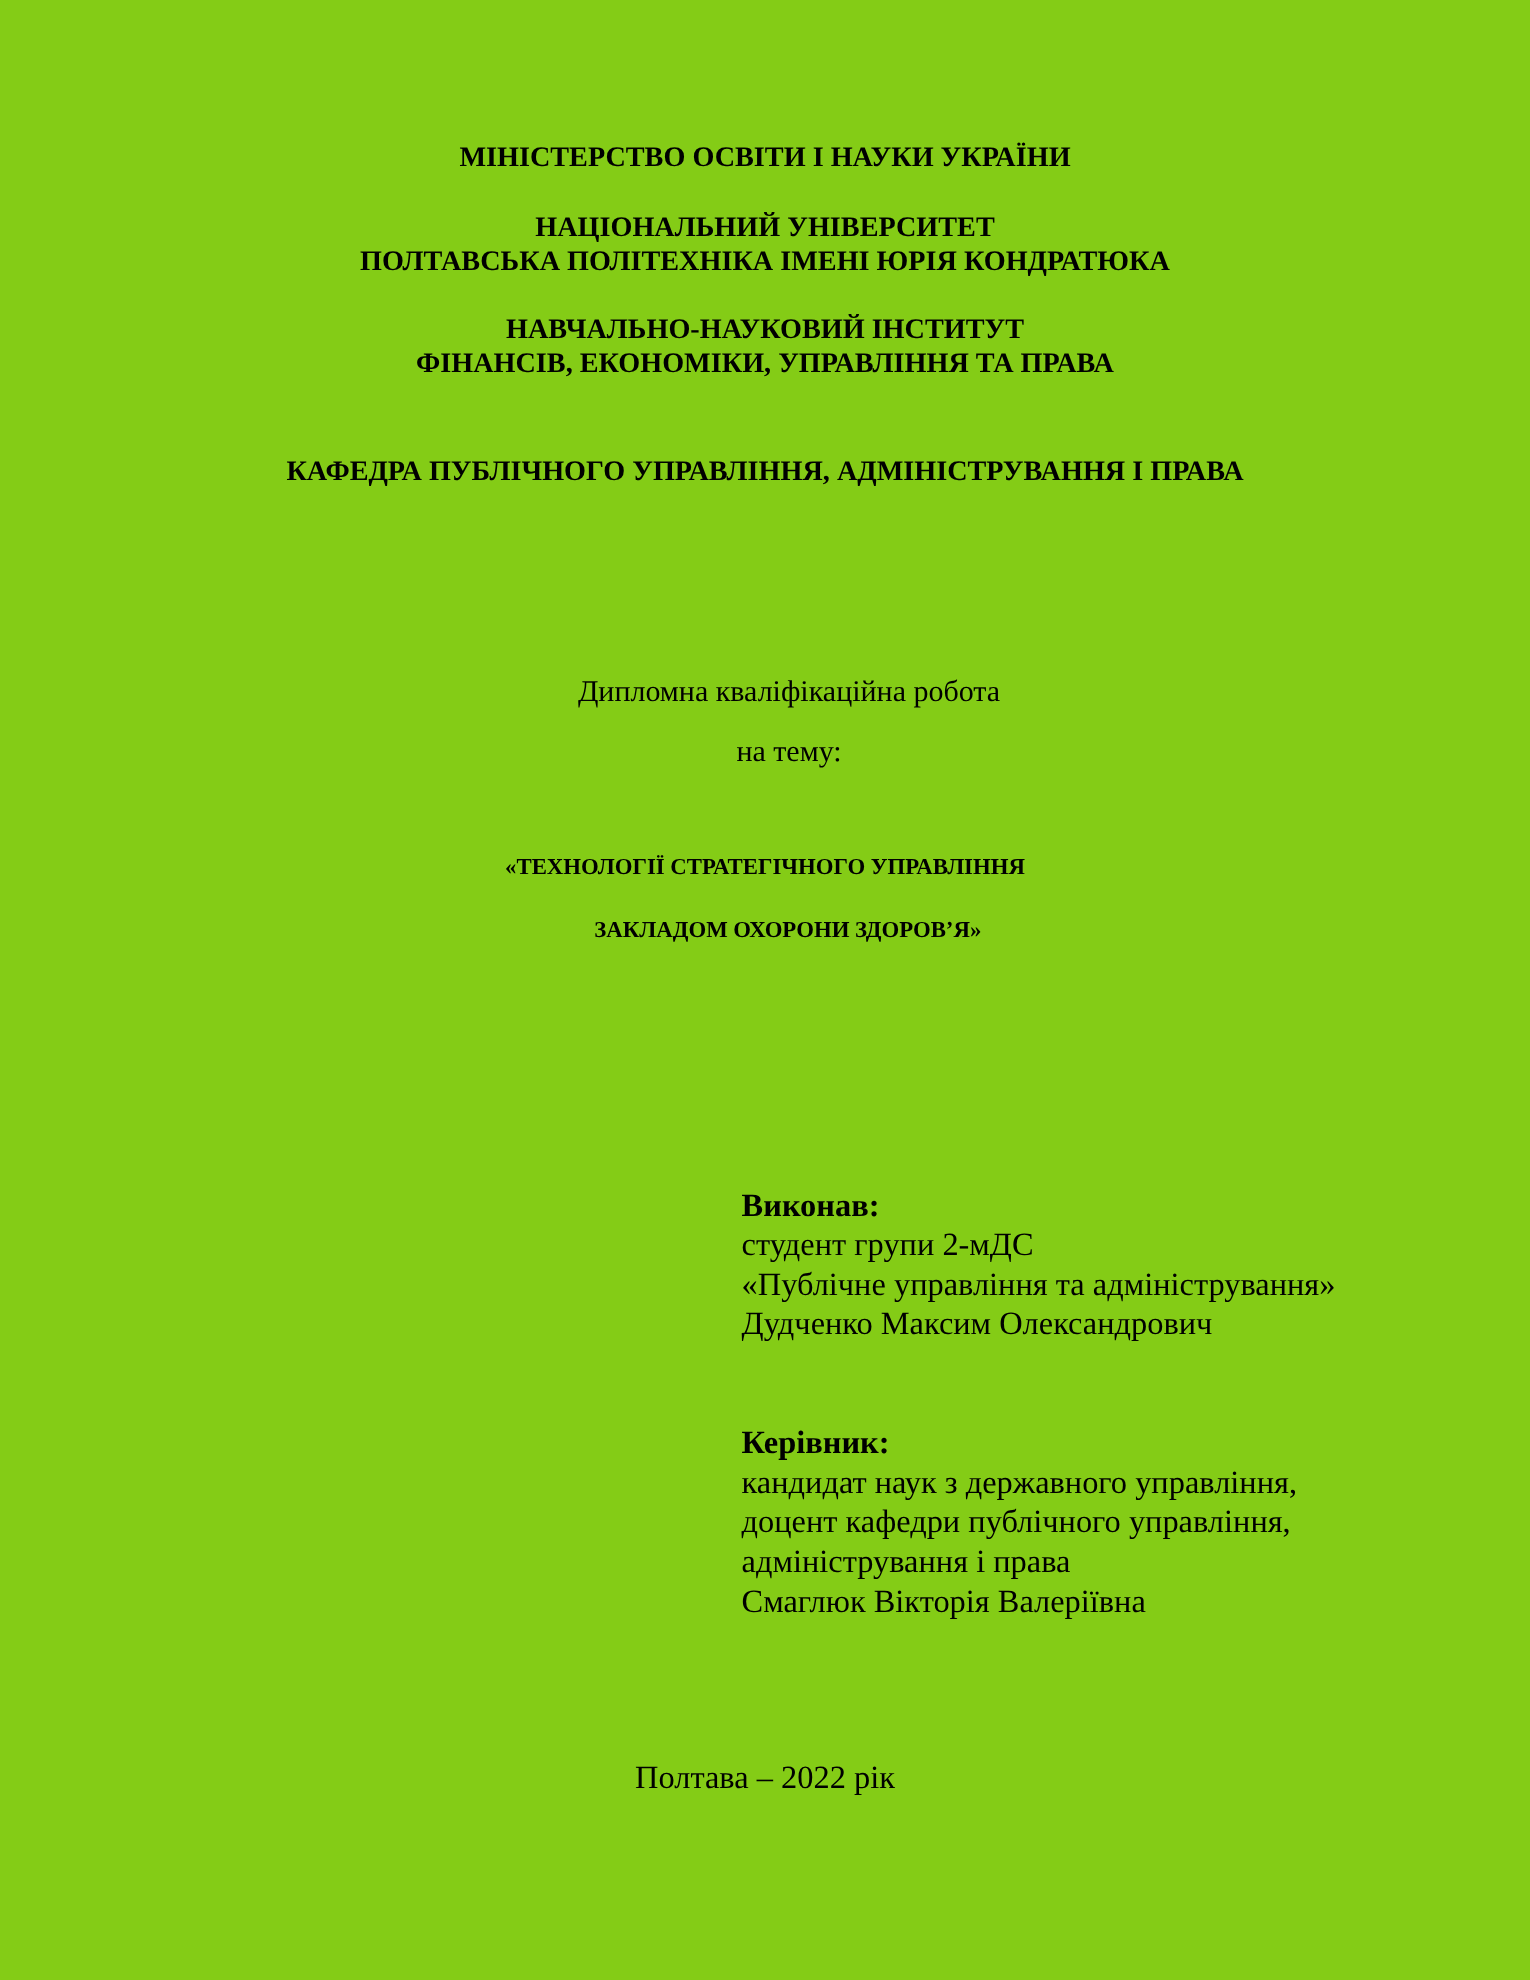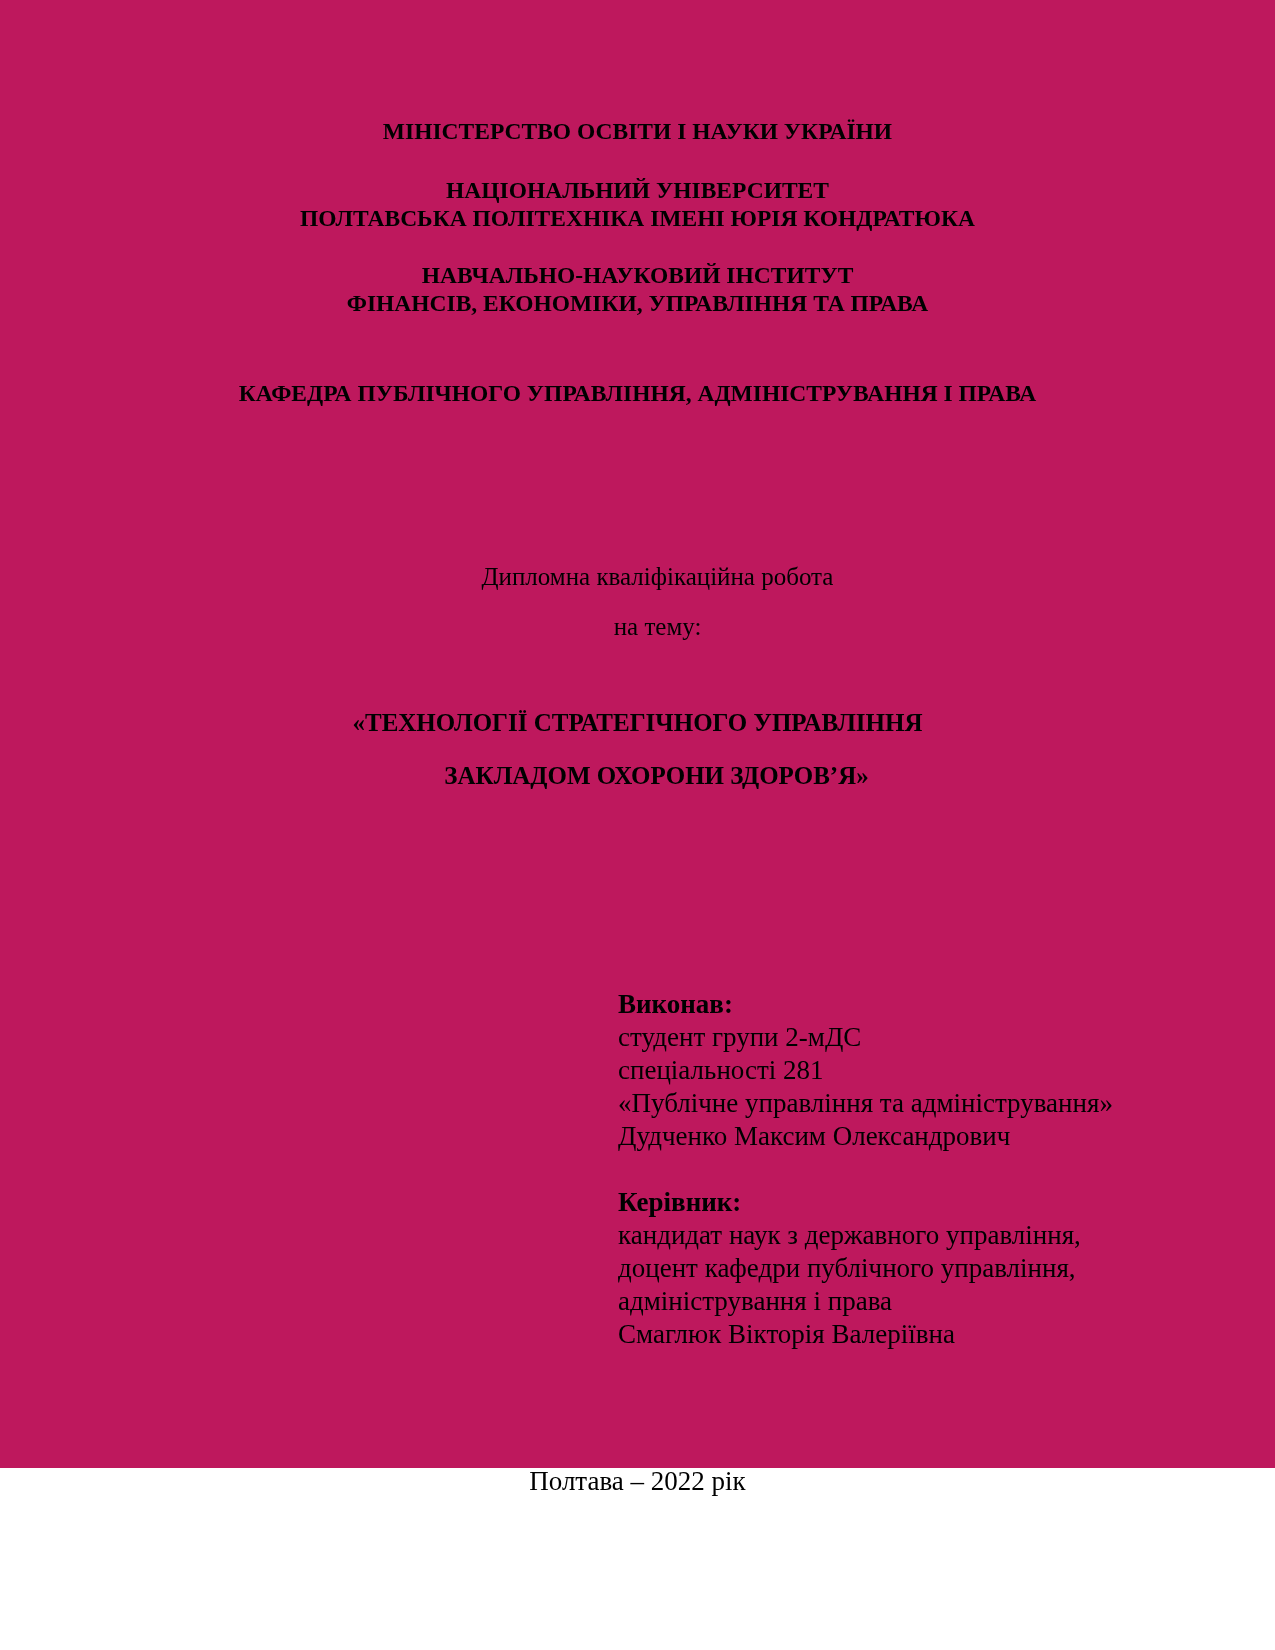--- a/index.html
+++ b/index.html
@@ -12,22 +12,22 @@
       height: 1650px;
       position: relative;
       overflow: hidden;
       font-family: "Liberation Serif", "DejaVu Serif", serif;
       color: #000000;
     }
     .page {
       position: absolute;
       left: 0; top: 0;
       width: 1275px;
-      height: 1468px;
-      background: #be185d;
+      height: 1650px;
+      background: #84cc16;
     }
     .center-line {
       position: absolute;
       left: 0;
       width: 1275px;
       text-align: center;
       white-space: nowrap;
     }
     .hdr {
       font-weight: bold;
@@ -35,21 +35,21 @@
       line-height: 28px;
       letter-spacing: 0px;
     }
     .sub {
       font-size: 25px;
       line-height: 30px;
       padding-left: 20px;
     }
     .title {
       font-weight: bold;
-      font-size: 25px;
+      font-size: 19px;
       line-height: 28px;
     }
     .right-block {
       position: absolute;
       left: 618px;
       white-space: nowrap;
       font-size: 27px;
       line-height: 33px;
     }
     .right-block .lbl {
@@ -77,21 +77,20 @@
 
   <div class="center-line sub" style="top:562px;">Дипломна кваліфікаційна робота</div>
   <div class="center-line sub" style="top:612px;">на тему:</div>
 
   <div class="center-line title" style="top:709px;">«ТЕХНОЛОГІЇ СТРАТЕГІЧНОГО УПРАВЛІННЯ</div>
   <div class="center-line title" style="top:762px;margin-left:19px;">ЗАКЛАДОМ ОХОРОНИ ЗДОРОВ’Я»</div>
 
   <div class="right-block" style="top:988px;">
     <div class="lbl">Виконав:</div>
     <div>студент групи 2-мДС</div>
-    <div>спеціальності 281</div>
     <div>«Публічне управління  та адміністрування»</div>
     <div>Дудченко Максим Олександрович</div>
   </div>
 
   <div class="right-block" style="top:1186px;">
     <div class="lbl">Керівник:</div>
     <div>кандидат наук з державного управління,</div>
     <div>доцент кафедри публічного управління,</div>
     <div>адміністрування і права</div>
     <div>Смаглюк Вікторія Валеріївна</div>

